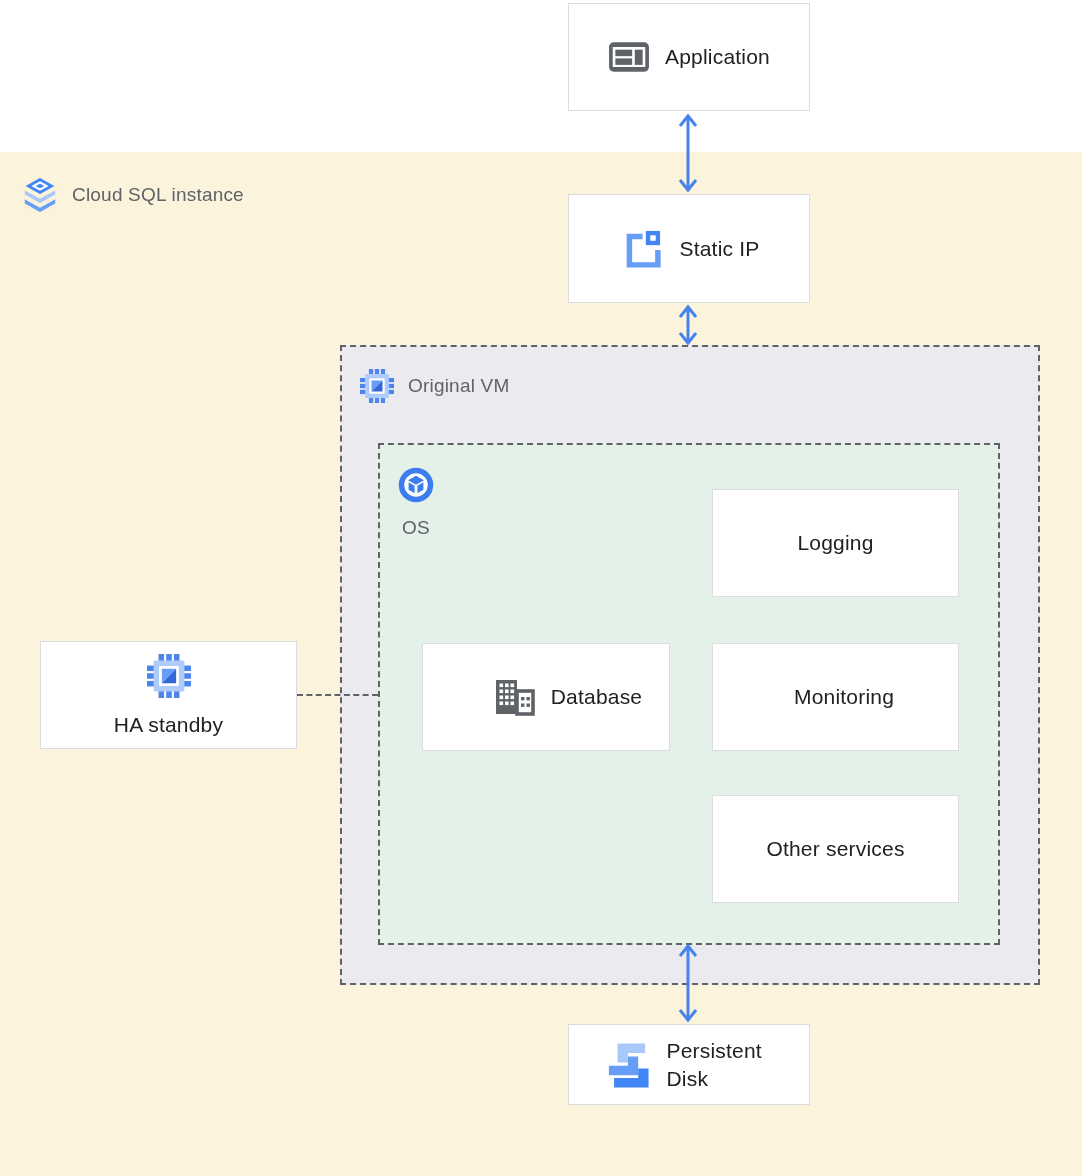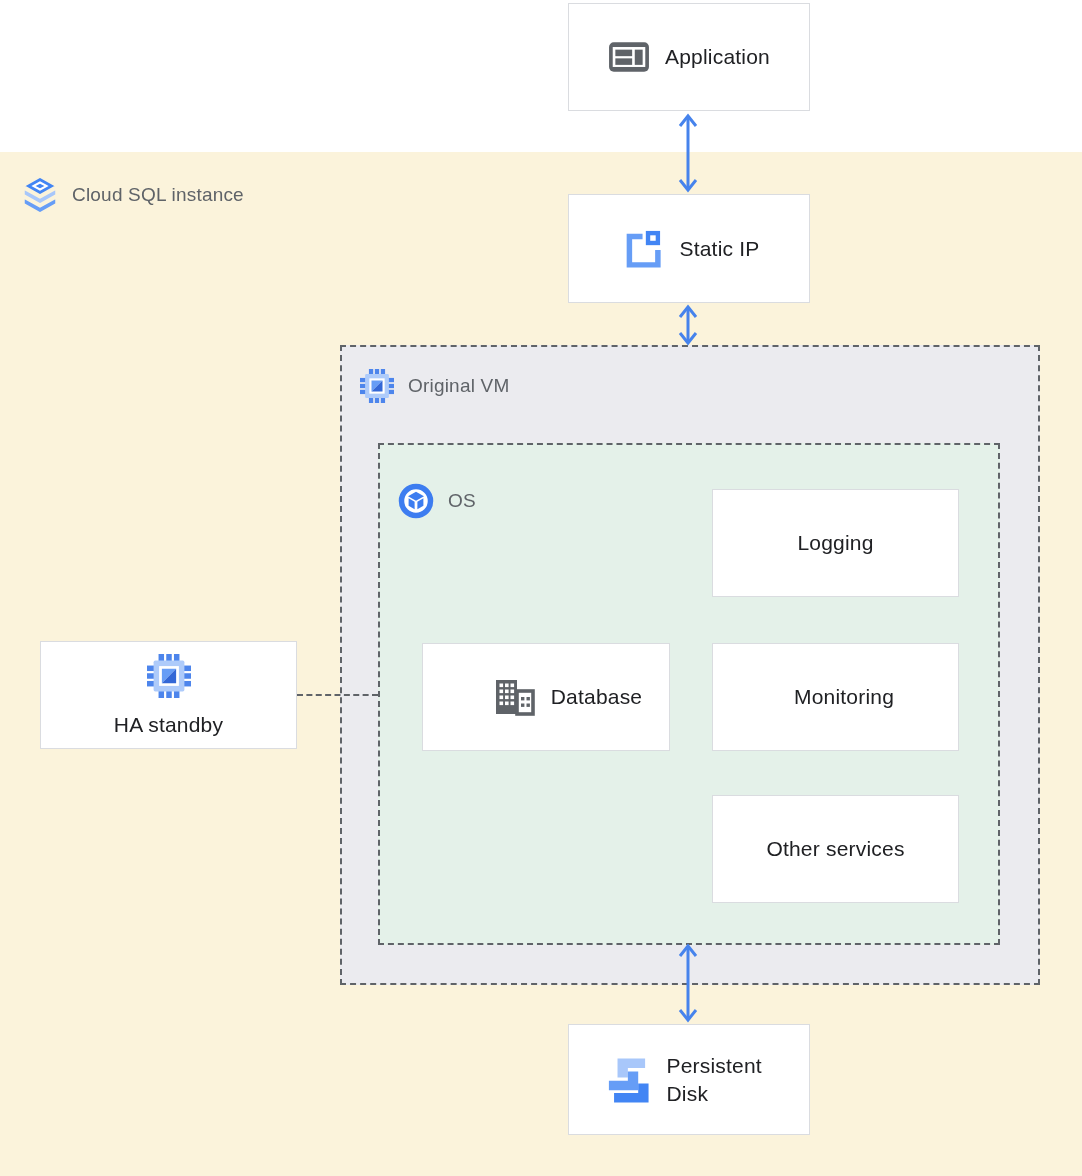--- a/index.html
+++ b/index.html
@@ -38,39 +38,39 @@
     display: flex;
     align-items: center;
     gap: 14px;
     color: #5F6368;
     font-size: 19px;
     letter-spacing: 0.2px;
     text-align: right;
   }
   .sql-label { left: 22px; top: 175px; }
   .vm-label  { left: 18px; top: 22px; }
-  .os-label  { left: 18px; top: 38px; }
+  .os-label  { left: 18px; top: 22px; flex-direction: column; }
 
   
   .card {
     position: absolute;
     background: #FFFFFF;
     border: 1px solid #DADCE0;
     display: flex;
     align-items: center;
     justify-content: center;
     gap: 15px;
     color: #202124;
     font-size: 21px;
     letter-spacing: 0.2px;
   }
   .card-application    { left: 568px; top: 3px;    width: 242px; height: 108px; }
   .card-static-ip      { left: 568px; top: 194px;  width: 242px; height: 109px; }
   .card-ha-standby     { left: 40px;  top: 641px;  width: 257px; height: 108px; flex-direction: column; }
-  .card-persistent-disk{ left: 568px; top: 1024px; width: 242px; height: 111px; }
+  .card-persistent-disk{ left: 568px; top: 1024px; width: 242px; height: 81px; }
   .card-persistent-disk .label { line-height: 1.32; max-width: 110px; }
 
   
   .card-logging        { left: 332px; top: 44px;  width: 247px; height: 108px; }
   .card-database       { left: 42px;  top: 198px; width: 248px; height: 108px; padding-left: 44px; }
   .card-monitoring     { left: 332px; top: 198px; width: 247px; height: 108px; padding-left: 17px; }
   .card-other-services { left: 332px; top: 350px; width: 247px; height: 108px; }
 
   
   .arrow { position: absolute; z-index: 5; }

